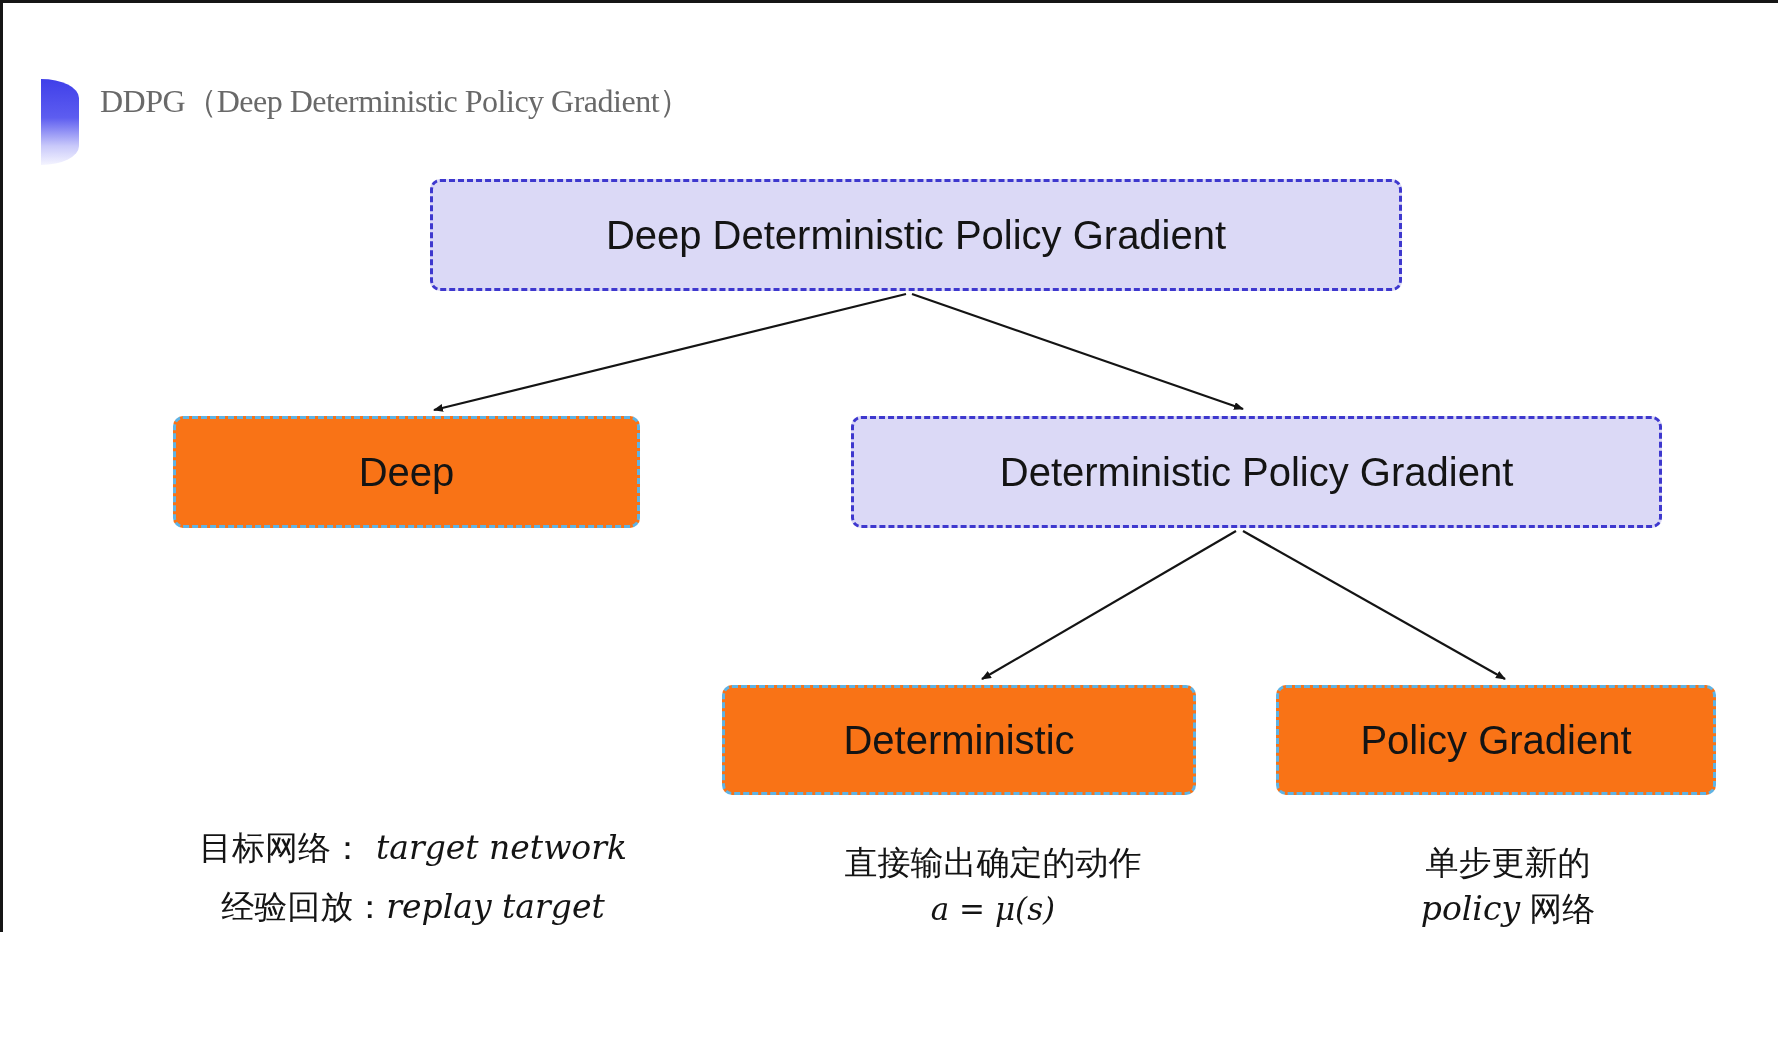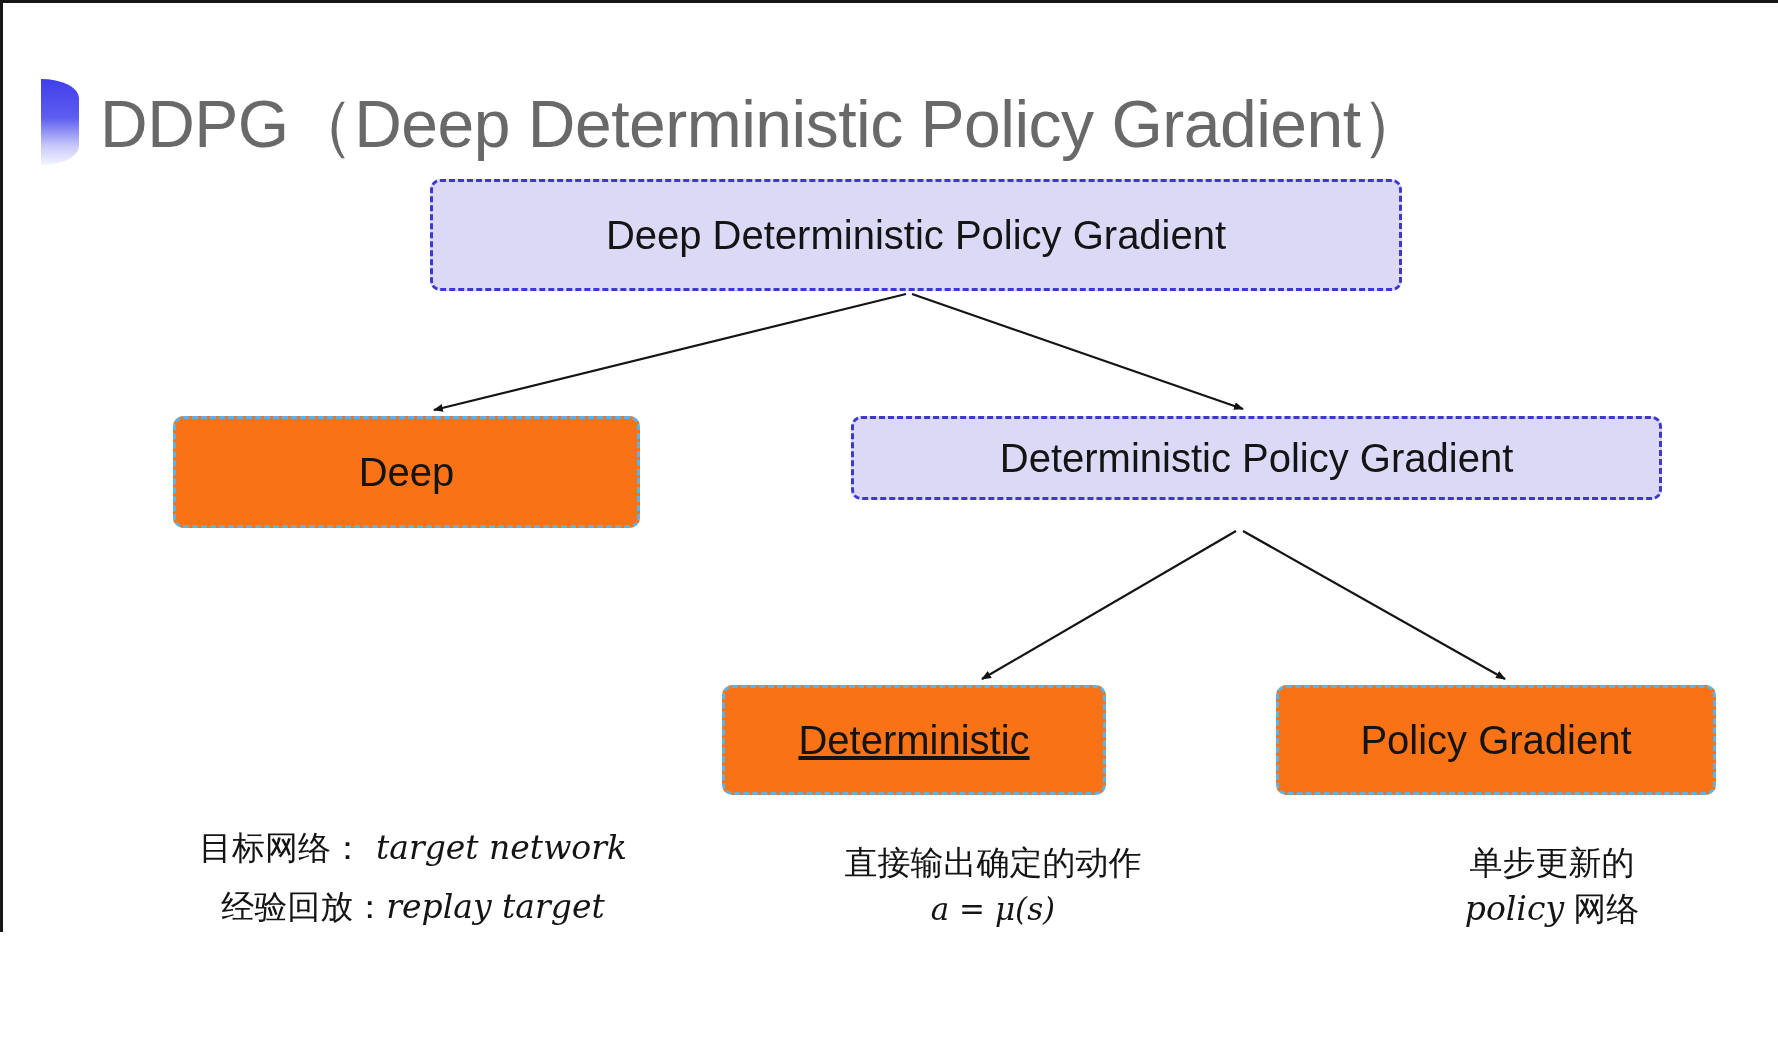--- a/index.html
+++ b/index.html
@@ -30,25 +30,26 @@
   .title-accent {
     position: absolute;
     left: 41px; top: 79px;
     width: 38px; height: 86px;
     border-radius: 0 86px 86px 0 / 0 50% 50% 0;
     background: linear-gradient(180deg, #3f3fe9 0%, #5d5df0 45%, #c9c9fa 78%, #f4f4ff 100%);
   }
   .page-title {
     position: absolute;
     left: 100px; top: 80px;
-    font-size: 66px;
+    font-size: 32px;
     font-weight: 500;
     color: #696969;
     letter-spacing: -0.5px;
     white-space: nowrap;
+    font-family: Liberation Serif, serif;
   }
   .node {
     position: absolute;
     display: flex;
     align-items: center;
     justify-content: center;
     border-radius: 10px;
     font-size: 40px;
     color: #141414;
     white-space: nowrap;
@@ -57,40 +58,40 @@
   .node-purple {
     background: #dbd9f6;
     border: 3px dashed #3e38ce;
   }
   .node-cyan {
     background: #f97316;
     border: 3px dashed #5fb3e4;
   }
   #node-root  { left: 430px; top: 179px; width: 972px; height: 112px; }
   #node-deep  { left: 173px; top: 416px; width: 467px; height: 112px; }
-  #node-dpg   { left: 851px; top: 416px; width: 811px; height: 84px; }
-  #node-det   { left: 722px; top: 685px; width: 384px; height: 110px; text-decoration: underline; }
+  #node-dpg   { left: 851px; top: 416px; width: 811px; height: 112px; }
+  #node-det   { left: 722px; top: 685px; width: 474px; height: 110px; }
   #node-pg    { left: 1276px; top: 685px; width: 440px; height: 110px; }
 
   .arrows {
     position: absolute;
     left: 0; top: 0;
     pointer-events: none;
   }
   .note {
     position: absolute;
     text-align: center;
     color: #141414;
     font-size: 33px;
     line-height: 59px;
     white-space: nowrap;
   }
   #note-deep { left: 123px; top: 818px; width: 580px; }
   #note-det  { left: 793px; top: 840px; width: 400px; line-height: 46px; }
-  #note-pg   { left: 1352px; top: 840px; width: 400px; line-height: 46px; }
+  #note-pg   { left: 1308px; top: 840px; width: 400px; line-height: 46px; }
   .serif-it {
     font-family: "DejaVu Serif", serif;
     font-style: italic;
   }
   .gap-left { margin-left: 12px; }
   .formula {
     font-family: "DejaVu Serif", serif;
     font-style: italic;
     font-size: 31px;
   }

